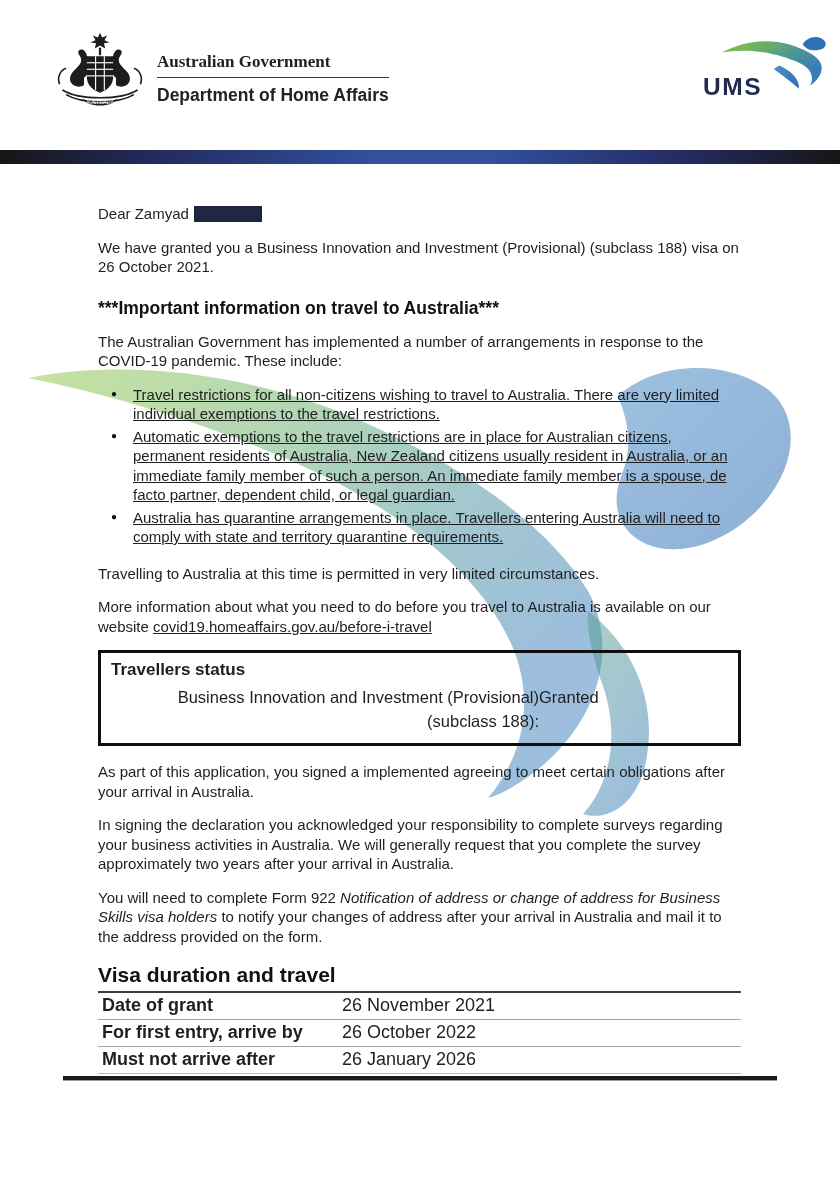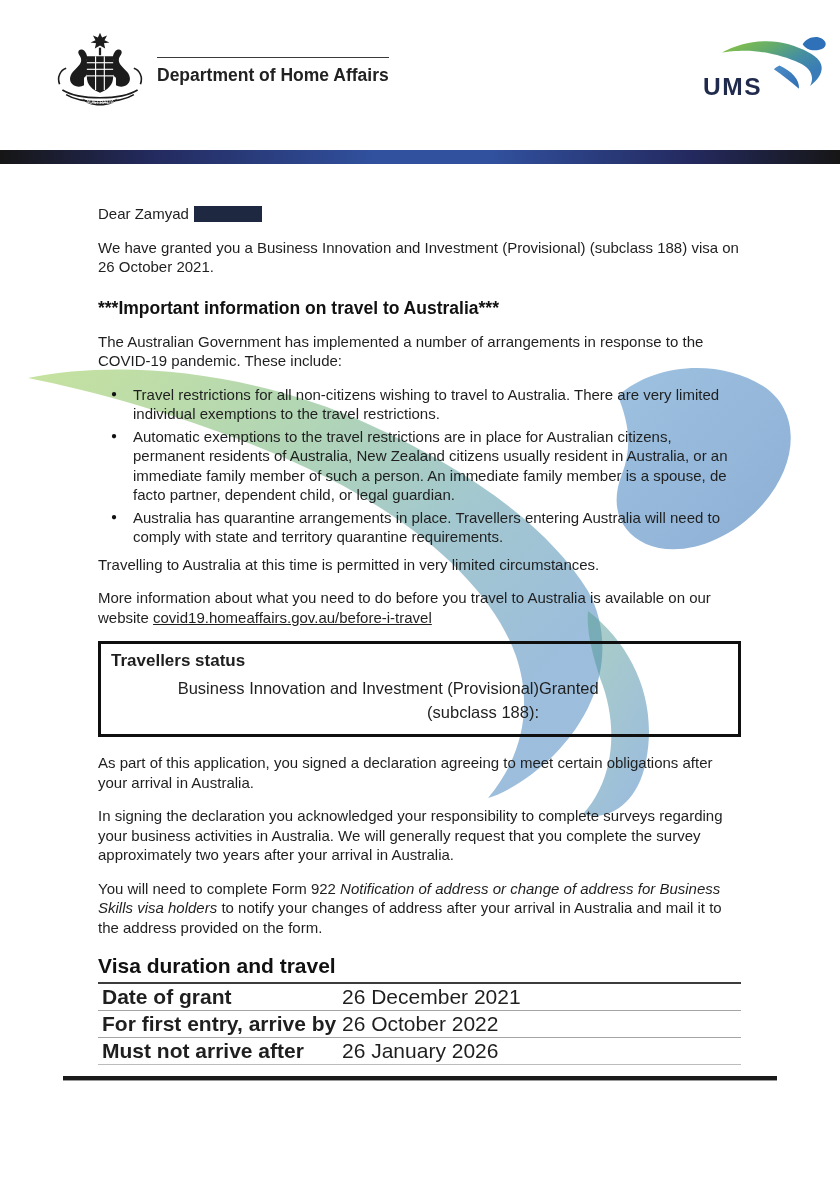--- a/index.html
+++ b/index.html
@@ -36,21 +36,21 @@
   .content { position:absolute; left:98px; top:204px; width:643px; z-index:2; }
   .content p { margin:0 0 14px 0; }
   .salutation { margin-bottom:14px; }
   .redaction {
     display:inline-block; width:68px; height:16px; background:#1e2840;
     vertical-align:-3px; margin-left:5px;
   }
   h2.letter-h {
     font-size:17.5px; line-height:22px; margin:20px 0 13px 0; color:#111;
   }
-  .bullets { list-style:none; margin:14px 0 8px 0; padding:0; }
+  .bullets { list-style:none; margin:14px 0 17px 0; padding:0;text-decoration:underline; }
   .bullets li { position:relative; padding-left:35px; margin-bottom:3px; }
   .bullets li::before {
     content:"●"; position:absolute; left:13px; top:-1px; font-size:10px; color:#111;
   }
   .link { color:#1f1f1f; text-decoration:underline; }
 
   .status-box {
     border:3px solid #0f0f0f; margin:13px 0 16px 0; padding:6px 10px 10px 10px;
   }
   .status-box-heading { font-weight:bold; font-size:17px; line-height:21px; margin-bottom:5px; }
@@ -58,21 +58,21 @@
   .status-visa { width:428px; font-size:16.5px; line-height:24px; }
   .status-value { font-weight:normal; font-size:16.5px; line-height:24px; }
 
   .italic { font-style:italic; }
 
   h2.section-h { font-size:21px; line-height:22px; margin:18px 0 5px 0; color:#111; }
 
   .visa-table { width:643px; border-collapse:collapse; border-top:2.5px solid #3c3c3c; }
   .visa-table tr { border-bottom:1.5px solid #a5a5a5; }
   .visa-table tr:last-child { border-bottom:1.5px solid #bcbcbc; }
-  .visa-table td { padding:3px 0 3.5px 4px; font-size:21px; }
+  .visa-table td { padding:3px 0 3.5px 4px; font-size:18px; }
   .visa-table td.lbl { width:236px; font-weight:bold; }
 
   .bottom-rule {
     position:absolute; left:63px; top:1076px; width:714px; height:3.5px;
     background:#1a1a1a; border-bottom:1px solid #9a9a9a; z-index:2;
   }
 </style>
 </head>
 <body>
 
@@ -129,20 +129,21 @@
       <g stroke="#1c1c1c" stroke-width="1.7" fill="none">
         <path d="M10,63 C28,74 72,74 90,63"></path>
         <path d="M14,68 C30,78 70,78 86,68"></path>
         <path d="M7,57 C4,49 8,42 14,40"></path>
         <path d="M93,57 C96,49 92,42 86,40"></path>
       </g>
       <text x="50" y="78.3" font-size="5.4" fill="#ffffff" text-anchor="middle" font-family="Liberation Sans, sans-serif">AUSTRALIA</text>
     </svg>
 
     <div class="dept-block">
+      <div class="gov-title">Australian Government</div>
       <hr class="dept-divider">
       <div class="dept-title">Department of Home Affairs</div>
     </div>
 
     <svg class="ums-logo" viewBox="0 0 120 62">
       <use href="#swoosh-shape" transform="translate(16,0) scale(0.87)"></use>
       <text x="0" y="56" font-size="23" font-weight="bold" letter-spacing="1.5" fill="#1f2a4d" font-family="Liberation Sans, sans-serif">UMS</text>
     </svg>
 
     <div class="accent-bar"></div>
@@ -183,33 +184,33 @@
     <p><span>More information about what you need to do before you travel to Australia is available on our website </span><a class="link" href="#">covid19.homeaffairs.gov.au/before-i-travel</a></p>
 
     <div class="status-box">
       <div class="status-box-heading">Travellers status</div>
       <div class="status-row">
         <div class="status-visa">Business Innovation and Investment (Provisional) (subclass 188):</div>
         <div class="status-value">Granted</div>
       </div>
     </div>
 
-    <p>As part of this application, you signed a declaration agreeing to meet certain obligations after your arrival in Australia.</p>
+    <p>As part of this application, you signed a implemented agreeing to meet certain obligations after your arrival in Australia.</p>
 
     <p>In signing the declaration you acknowledged your responsibility to complete surveys regarding your business activities in Australia. We will generally request that you complete the survey approximately two years after your arrival in Australia.</p>
 
     <p><span>You will need to complete Form 922 </span><span class="italic">Notification of address or change of address for Business Skills visa holders</span><span> to notify your changes of address after your arrival in Australia and mail it to the address provided on the form.</span></p>
 
     <h2 class="section-h">Visa duration and travel</h2>
 
     <table class="visa-table">
       <tbody>
         <tr>
           <td class="lbl">Date of grant</td>
-          <td>26 December 2021</td>
+          <td>26 November 2021</td>
         </tr>
         <tr>
           <td class="lbl">For first entry, arrive by</td>
           <td>26 October 2022</td>
         </tr>
         <tr>
           <td class="lbl">Must not arrive after</td>
           <td>26 January 2026</td>
         </tr>
       </tbody>

